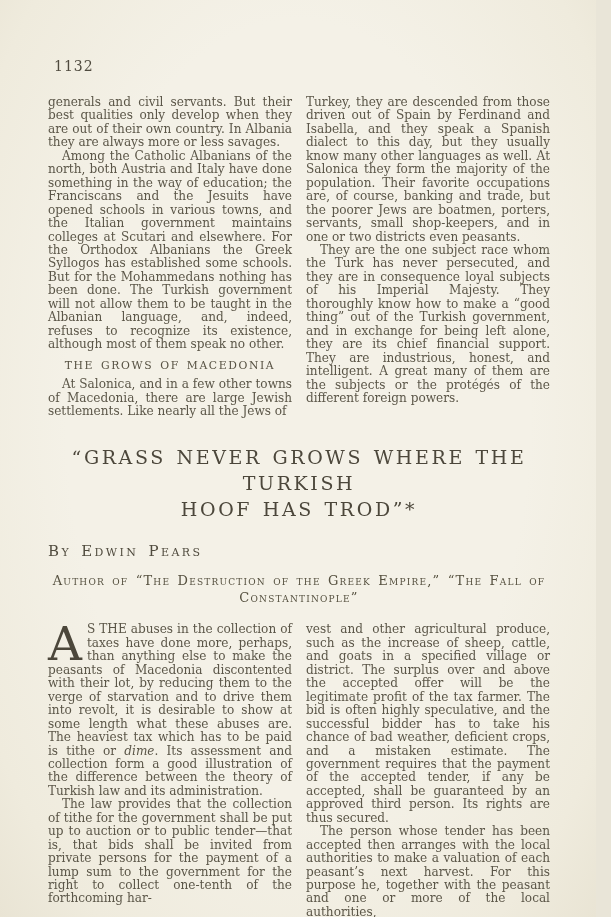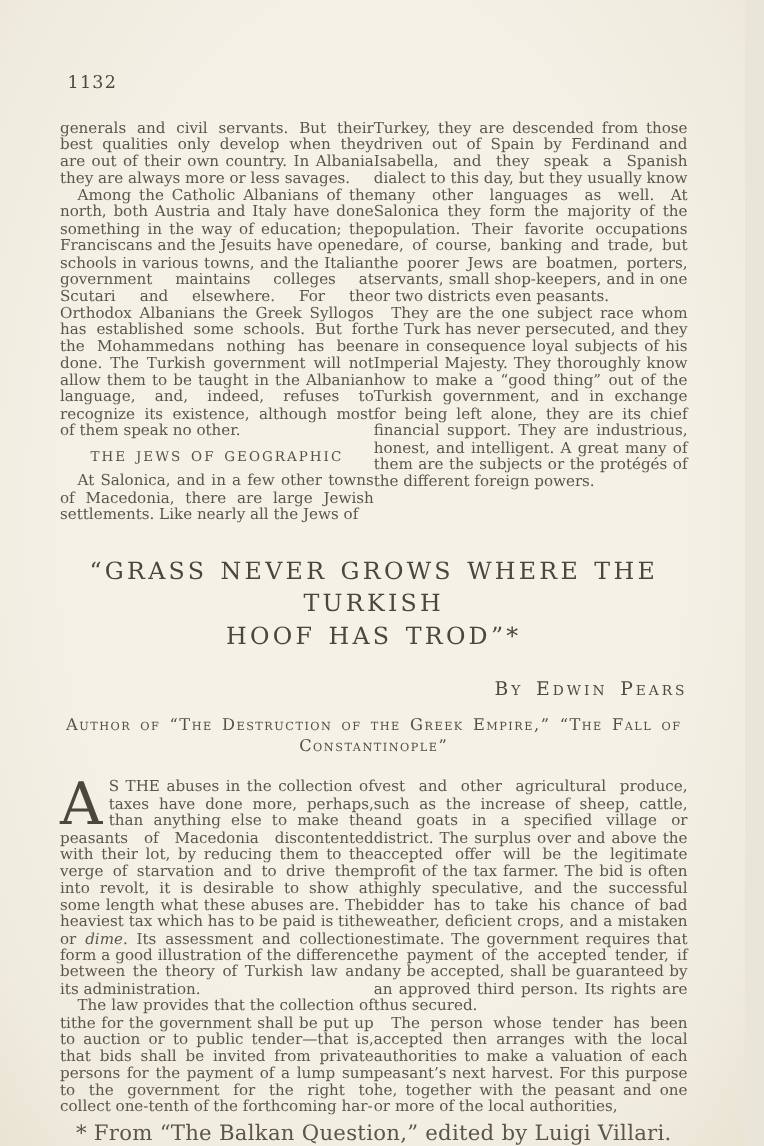--- a/index.html
+++ b/index.html
@@ -20,21 +20,21 @@
     color:#4f4a3e;
   }
   .folio{font-size:14px;letter-spacing:1px;}
   .mag-title{
     flex:1;text-align:center;
     font-size:13.5px;letter-spacing:2.5px;
     padding-right:30px;
     word-spacing:3px;
   }
   
-  .cols{display:flex;margin-top:22px;}
+  .cols{display:flex;gap:14px;margin-top:22px;}
   .col{flex:1;min-width:0;}
   .body-text{
     font-size:12.1px;line-height:13.45px;
     text-align:justify;
     color:#5b5648;
   }
   .body-text p{margin:0;}
   .body-text p.indent{text-indent:14px;}
   .cross-head{
     text-align:center;
@@ -47,21 +47,21 @@
   .article-title{
     margin-top:26px;
     text-align:center;
     color:#4c473b;
     font-size:19px;line-height:26px;
     letter-spacing:2.6px;
     word-spacing:2px;
   }
   .byline{
     margin-top:20px;
-    text-align:right;
+    text-align:left;
     font-variant:small-caps;
     font-size:15px;letter-spacing:2.4px;
     word-spacing:3px;
     color:#504b3e;
   }
   .author-line{
     margin-top:12px;
     text-align:center;
     font-variant:small-caps;
     font-size:13px;line-height:17px;
@@ -92,21 +92,21 @@
   <div class="running-head">
     <span class="folio">1132</span>
   </div>
 
   <div class="content">
 
     <div class="cols">
       <div class="col body-text">
         <p>generals and civil servants.  But their best qualities only develop when they are out of their own country.  In Albania they are always more or less savages.</p>
         <p class="indent">Among the Catholic Albanians of the north, both Austria and Italy have done something in the way of education; the Franciscans and the Jesuits have opened schools in various towns, and the Italian government maintains colleges at Scutari and elsewhere.  For the Orthodox Albanians the Greek Syllogos has established some schools.  But for the Mohammedans nothing has been done.  The Turkish government will not allow them to be taught in the Albanian language, and, indeed, refuses to recognize its existence, although most of them speak no other.</p>
-        <div class="cross-head">THE JEWS OF GEOGRAPHIC</div>
+        <div class="cross-head">THE GROWS OF MACEDONIA</div>
         <p class="indent">At Salonica, and in a few other towns of Macedonia, there are large Jewish settlements.  Like nearly all the Jews of</p>
       </div>
       <div class="col body-text">
         <p>Turkey, they are descended from those driven out of Spain by Ferdinand and Isabella, and they speak a Spanish dialect to this day, but they usually know many other languages as well.  At Salonica they form the majority of the population. Their favorite occupations are, of course, banking and trade, but the poorer Jews are boatmen, porters, servants, small shop-keepers, and in one or two districts even peasants.</p>
         <p class="indent">They are the one subject race whom the Turk has never persecuted, and they are in consequence loyal subjects of his Imperial Majesty.  They thoroughly know how to make a “good thing” out of the Turkish government, and in exchange for being left alone, they are its chief financial support.  They are industrious, honest, and intelligent.  A great many of them are the subjects or the protégés of the different foreign powers.</p>
       </div>
     </div>
 
     <div class="article-title">
       <div>“GRASS NEVER GROWS WHERE THE TURKISH</div>

